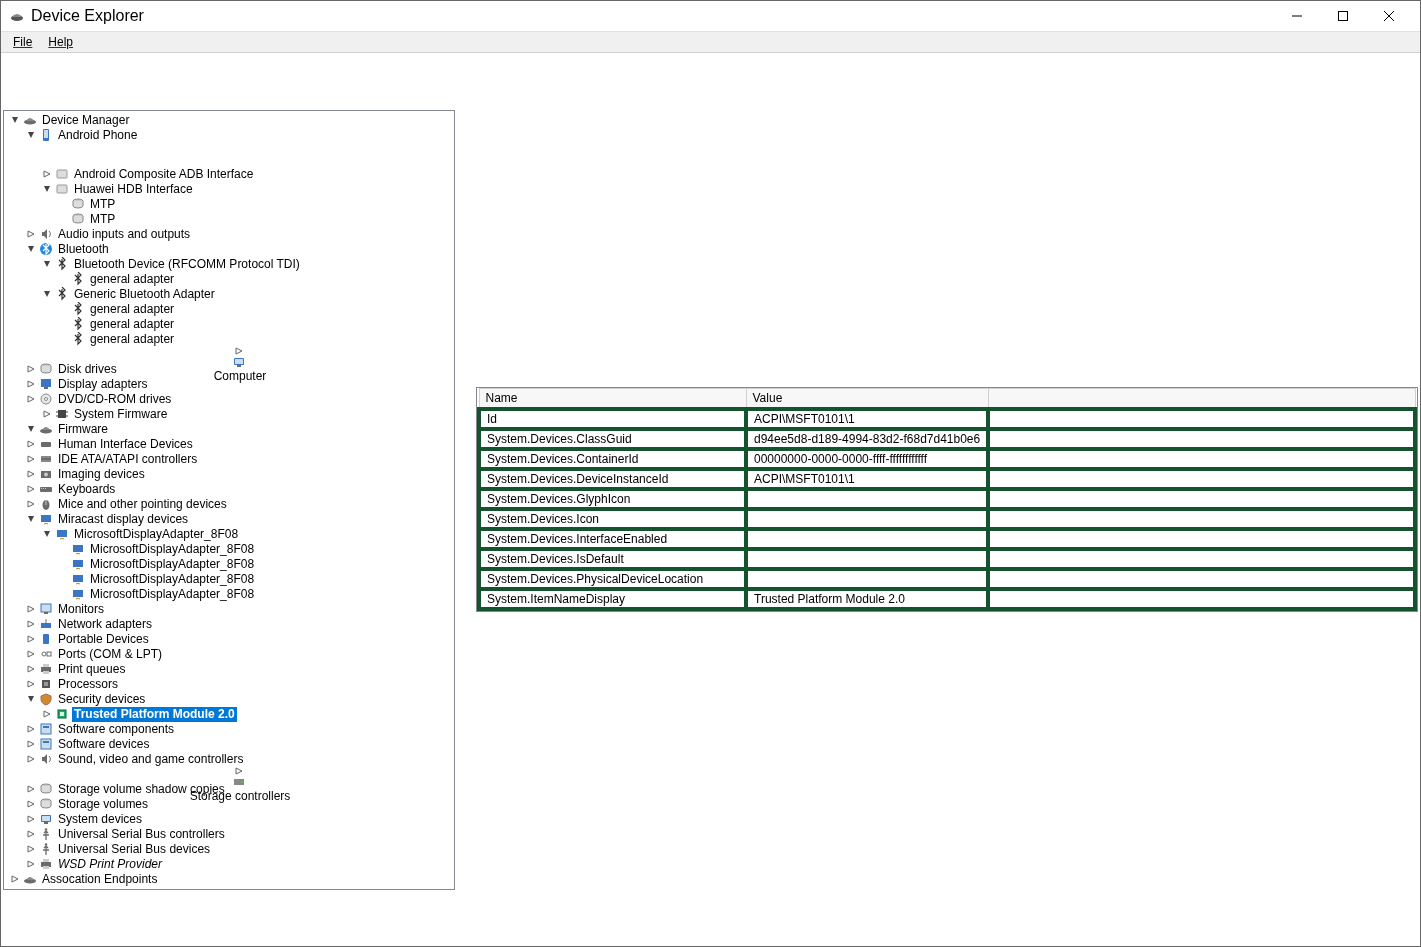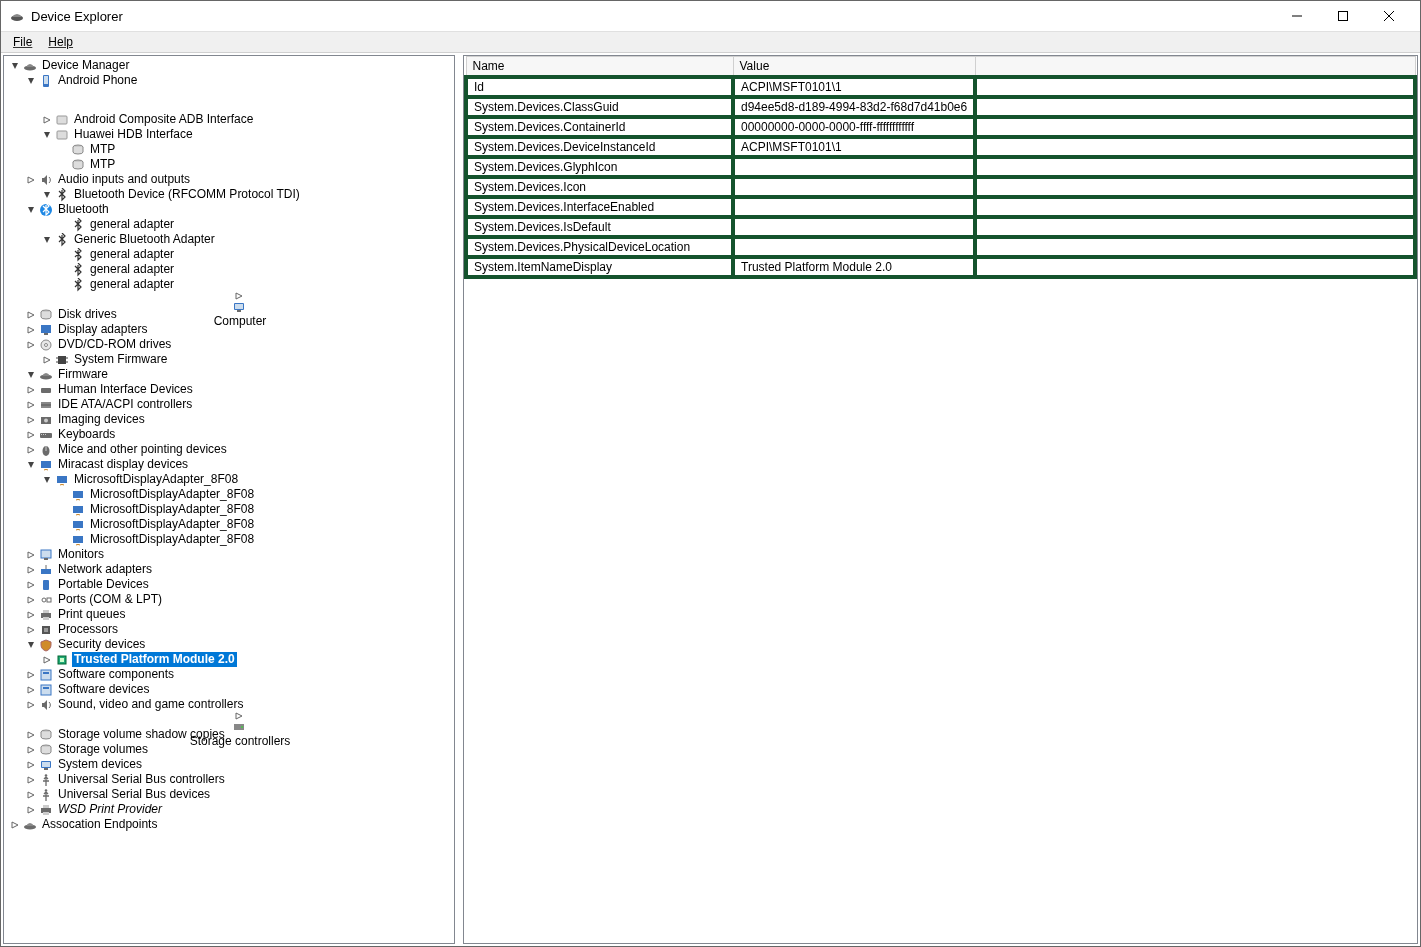--- a/index.html
+++ b/index.html
@@ -1,26 +1,26 @@
 <!DOCTYPE html>
 <html><head>
 <meta charset="utf-8">
 <style>
 * { margin: 0; padding: 0; box-sizing: border-box; font-family: "Segoe UI", Tahoma, sans-serif; font-size: 12px; }
 html, body { width: 100%; height: 100%; background: #fff; }
 .window { width: 1421px; height: 947px; border: 1px solid #666; background: #fff; display: flex; flex-direction: column; }
 .titlebar { height: 30px; display: flex; align-items: center; padding: 0 8px; background: #fff; }
 .titlebar .app-icon { width: 16px; height: 16px; margin-right: 6px; display:inline-flex; align-items:center; justify-content:center; }
-.titlebar .title { flex: 1; font-size: 13px; }
+.titlebar .title { flex: 1; font-size: 16px; }
 .titlebar .win-controls { display: flex; }
 .titlebar .win-btn { width: 46px; height: 30px; display: flex; align-items: center; justify-content: center; }
 .menubar { height: 22px; background: #f0f0f0; border-top: 1px solid #e0e0e0; border-bottom: 1px solid #d0d0d0; display: flex; align-items: center; padding: 0 4px; }
 .menubar .menu-item { padding: 2px 8px; cursor: default; }
 .menubar .menu-item span { text-decoration: underline; text-decoration-color: #333; }
-.content { flex: 1; display: flex; padding: 2px; gap: 8px; overflow: hidden; }
+.content { flex: 1; display: flex; padding: 2px; gap: 21px; overflow: hidden; align-items: center; }
 .tree-pane { width: 452px; border: 1px solid #828790; background: #fff; overflow-y: auto; overflow-x: hidden; padding: 2px 0; }
 .prop-pane { flex: 1; border: 1px solid #828790; background: #fff; overflow: auto; }
 .tree-row { display: flex; align-items: center; height: 15px; line-height: 15px; white-space: nowrap; cursor: default; padding-top:0; }
 .tree-row .toggle { width: 10px; height: 10px; margin-right: 2px; display: inline-flex; align-items: center; justify-content: center; color: #555; font-size: 9px; }
 .tree-row .toggle.blank { visibility: hidden; }
 .tree-row .icon { width: 16px; height: 16px; margin-right: 2px; display: inline-flex; align-items: center; justify-content: center; font-size: 11px; }
 .tree-row .label { padding: 0 2px; }
 .tree-row.selected .label { background: #0078d7; color: #fff; font-weight: bold; }
 .prop-table { width: 100%; border-collapse: collapse; font-family: Consolas, "Courier New", monospace; font-size: 12px; }
 .prop-table thead th { background: #f7f7f7; border: 1px solid #d0d0d0; text-align: left; padding: 2px 6px; font-weight: normal; font-family: "Segoe UI", sans-serif; }
@@ -147,46 +147,46 @@
             </svg>
           </span>
           <span class="icon">
             <svg width="14" height="14" viewBox="0 0 14 14">
               <path d="M3 5h2l3-3v10l-3-3H3z" fill="#6b6b6b"></path>
               <path d="M10 4a4 4 0 0 1 0 6" fill="none" stroke="#6b6b6b"></path>
             </svg>
           </span>
           <span class="label">Audio inputs and outputs</span>
         </div>
-        <div class="tree-row" style="padding-left: 38px;">
-          <span class="toggle">
-            <svg width="8" height="8">
-              <path d="M1 1L7 1L4 7z" fill="#444"></path>
-            </svg>
-          </span>
-          <span class="icon">
-            <svg width="14" height="14" viewBox="0 0 14 14">
-              <path d="M7 2v10l3-3-6-6m0 6l6-6-3-3" fill="none" stroke="#333" stroke-width="1.2"></path>
-            </svg>
-          </span>
-          <span class="label">Bluetooth Device (RFCOMM Protocol TDI)</span>
-        </div>
         <div class="tree-row" style="padding-left: 22px;">
           <span class="toggle">
             <svg width="8" height="8">
               <path d="M1 1L7 1L4 7z" fill="#444"></path>
             </svg>
           </span>
           <span class="icon">
             <svg width="14" height="14" viewBox="0 0 14 14">
               <circle cx="7" cy="7" r="6" fill="#1e88e5"></circle>
               <path d="M7 2v10l3-3-6-6m0 6l6-6-3-3" fill="none" stroke="#fff" stroke-width="1.2"></path>
             </svg>
           </span>
           <span class="label">Bluetooth</span>
+        </div>
+        <div class="tree-row" style="padding-left: 38px;">
+          <span class="toggle">
+            <svg width="8" height="8">
+              <path d="M1 1L7 1L4 7z" fill="#444"></path>
+            </svg>
+          </span>
+          <span class="icon">
+            <svg width="14" height="14" viewBox="0 0 14 14">
+              <path d="M7 2v10l3-3-6-6m0 6l6-6-3-3" fill="none" stroke="#333" stroke-width="1.2"></path>
+            </svg>
+          </span>
+          <span class="label">Bluetooth Device (RFCOMM Protocol TDI)</span>
         </div>
         <div class="tree-row" style="padding-left: 54px;">
           <span class="toggle blank"></span>
           <span class="icon">
             <svg width="14" height="14" viewBox="0 0 14 14">
               <path d="M7 2v10l3-3-6-6m0 6l6-6-3-3" fill="none" stroke="#333" stroke-width="1.2"></path>
             </svg>
           </span>
           <span class="label">general adapter</span>
         </div>
@@ -336,21 +336,21 @@
             <svg width="8" height="8">
               <path d="M1 1L7 4L1 7z" fill="none" stroke="#666"></path>
             </svg>
           </span>
           <span class="icon">
             <svg width="14" height="14" viewBox="0 0 14 14">
               <rect x="2" y="4" width="10" height="6" fill="#888"></rect>
               <line x1="2" y1="7" x2="12" y2="7" stroke="#555"></line>
             </svg>
           </span>
-          <span class="label">IDE ATA/ACPI controllers</span>
+          <span class="label">IDE ATA/ATAPI controllers</span>
         </div>
         <div class="tree-row" style="padding-left: 22px;">
           <span class="toggle">
             <svg width="8" height="8">
               <path d="M1 1L7 4L1 7z" fill="none" stroke="#666"></path>
             </svg>
           </span>
           <span class="icon">
             <svg width="14" height="14" viewBox="0 0 14 14">
               <rect x="2" y="4" width="10" height="7" fill="#6b6b6b"></rect>

